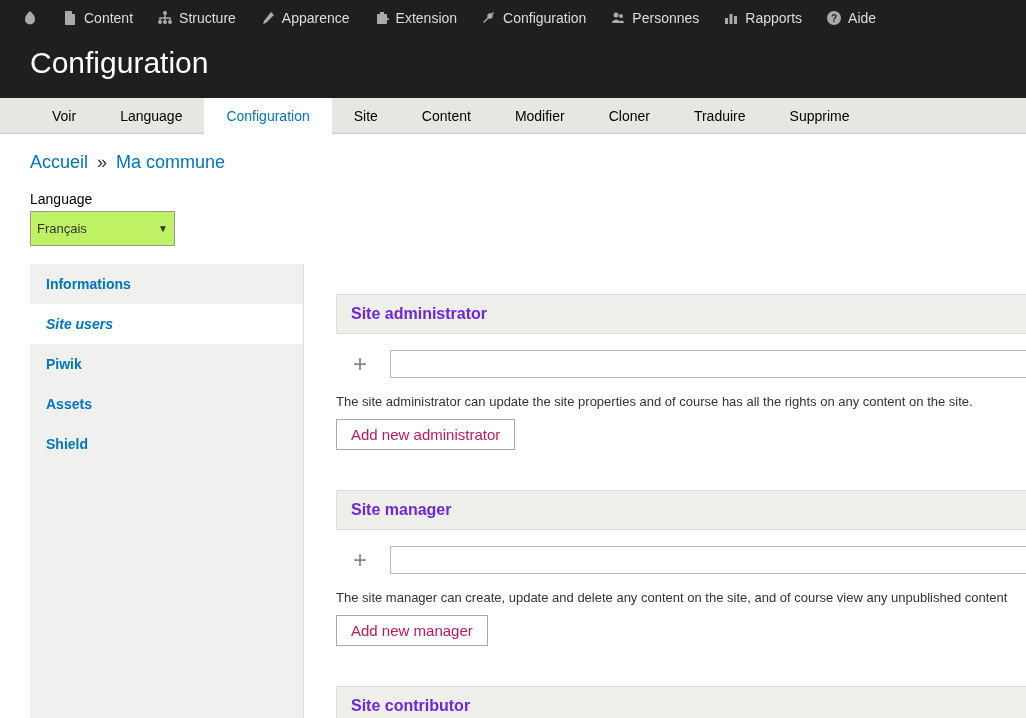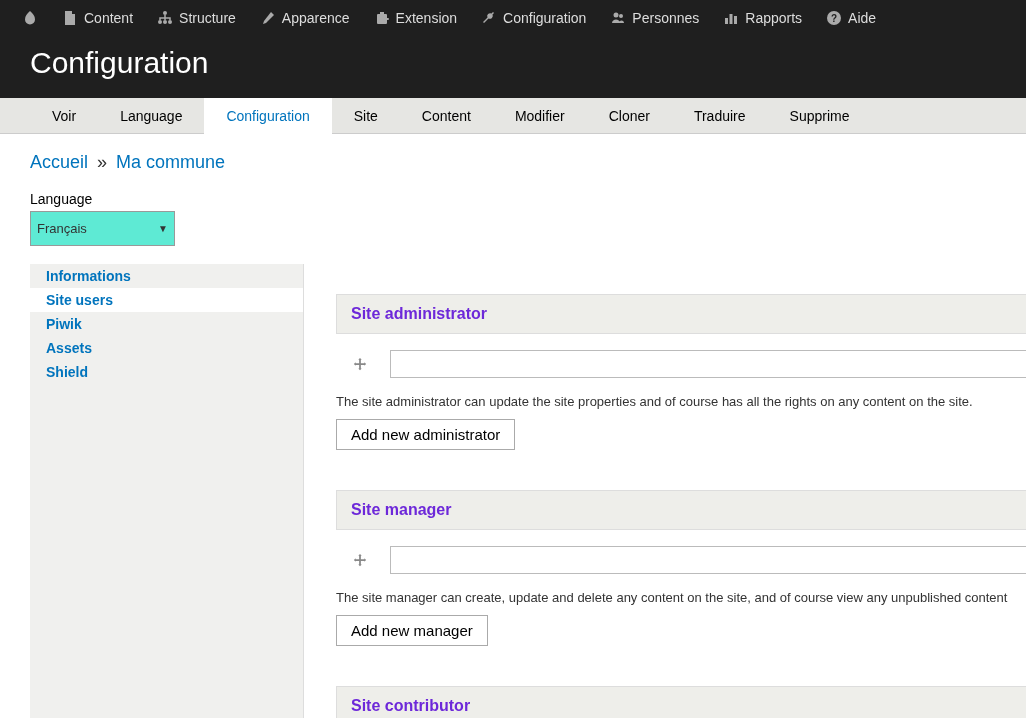--- a/index.html
+++ b/index.html
@@ -21,40 +21,40 @@
     .tab.active { background: #fff; color: #0074bd; }
 
     
     .breadcrumb { padding: 18px 30px 10px; font-size: 18px; }
     .breadcrumb a { color: #0074bd; text-decoration: none; }
     .breadcrumb .sep { color: #333; margin: 0 4px; }
 
     
     .language-block { padding: 8px 30px 18px; }
     .language-label { font-size: 14px; font-weight: 500; color: #000000; margin-bottom: 4px; display: block; }
-    .language-select { width: 145px; height: 35px; border: 1px solid #999; background: #5eead4; padding: 14px 6px; font-size: 13px; position: relative; cursor: pointer; display: flex; align-items: center; justify-content: space-between; }
+    .language-select { width: 145px; height: 35px; border: 1px solid #999; background: #bef264; padding: 14px 6px; font-size: 13px; position: relative; cursor: pointer; display: flex; align-items: center; justify-content: space-between; }
     .language-select .caret { font-size: 10px; }
 
     
     .main { display: flex; }
     .sidebar { width: 274px; background: #f0f0ee; border-right: 1px solid #ddd; padding: 0; margin-left: 30px; }
-    .sidebar-item { padding: 4px 16px; color: #0074bd; cursor: pointer; font-size: 14px; font-weight: 600; }
-    .sidebar-item.active { background: #fff; border-left: 0; }
+    .sidebar-item { padding: 12px 16px; color: #0074bd; cursor: pointer; font-size: 14px; font-weight: 600; }
+    .sidebar-item.active { background: #fff; border-left: 0; font-style: italic; }
     .sidebar-item:not(.active) { }
 
     .content { flex: 1; padding: 30px 0 0 32px; overflow: hidden; }
 
     .section { margin-bottom: 40px; }
     .section-header { background: #eeeeea; padding: 10px 14px; font-size: 16px; font-weight: 700; color: #6d28d9; border: 1px solid #ddd; border-right: none; }
     .section-row { display: flex; align-items: center; padding: 16px 0; gap: 20px; }
     .drag-icon { width: 20px; height: 20px; cursor: move; display: flex; align-items: center; justify-content: center; color: #888; margin-left: 14px; }
     .drag-icon svg { fill: #888; }
     .section-input { flex: 1; height: 28px; border: 1px solid #bbb; border-right: none; background: #fff; padding: 4px 8px; font-size: 14px; }
     .section-desc { font-size: 13px; color: #333; padding: 0 0 10px 0; }
-    .section-button { background: #fff; border: 1px solid #aaa; padding: 6px 14px; font-size: 15px; color: #000000; cursor: pointer; font-weight: 400; text-align: right; }
+    .section-button { background: #fff; border: 1px solid #aaa; padding: 6px 14px; font-size: 15px; color: #be185d; cursor: pointer; font-weight: 400; text-align: right; }
   </style>
 </head>
 <body>
 
 <div class="toolbar">
   <div class="toolbar-item">
     <span class="toolbar-icon">
       <svg viewBox="0 0 16 16" width="16" height="16">
           <path d="M8 1 C5 4 3 6 3 9.5 A5 5 0 0 0 13 9.5 C13 6 11 4 8 1 Z"></path>
         </svg>

